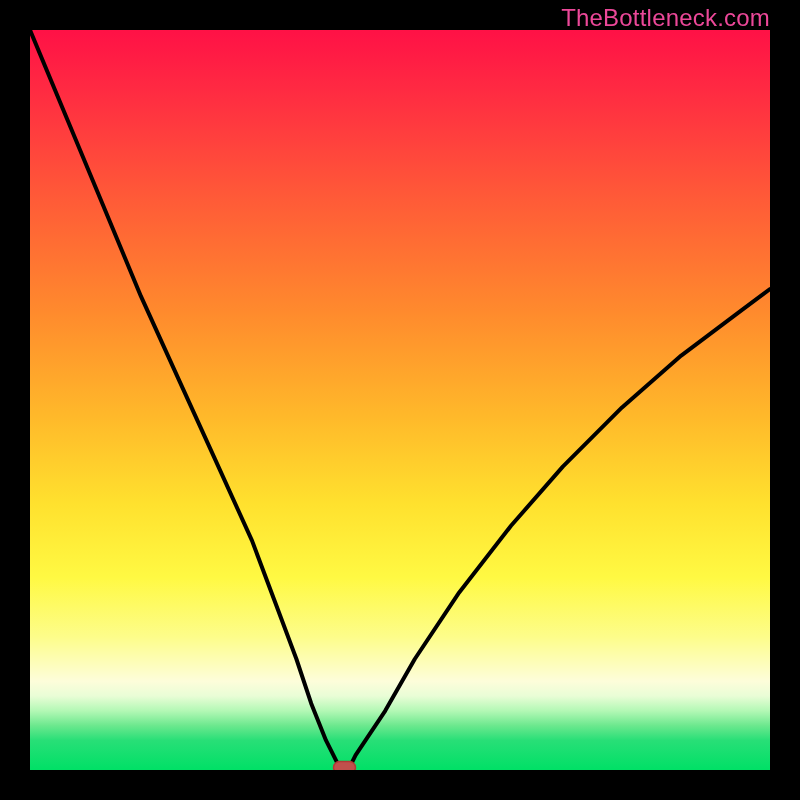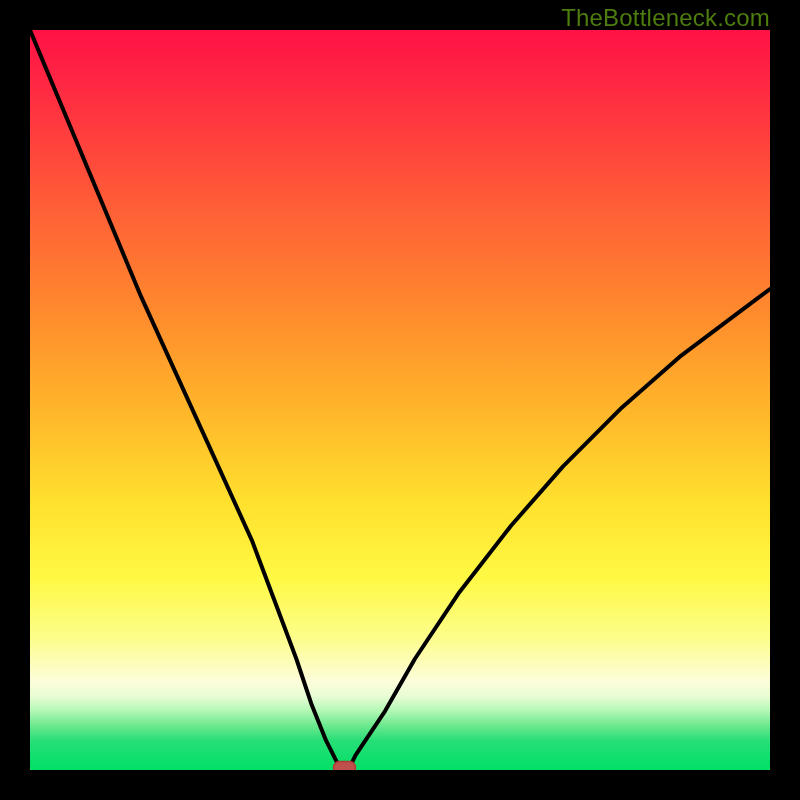--- a/index.html
+++ b/index.html
@@ -61,21 +61,21 @@
   }
   .marker {
     fill: #c0504c;
     stroke: #b03a36;
     stroke-width: 1.5;
   }
   .watermark {
     position: absolute;
     top: 4px;
     right: 30px;
-    color: #4d7c0f;
+    color: #ec4899;
     font-size: 24px;
     font-weight: 500;
     letter-spacing: 0.2px;
     user-select: none;
     text-align: right;
   }
 </style>
 </head>
 <body>
 

